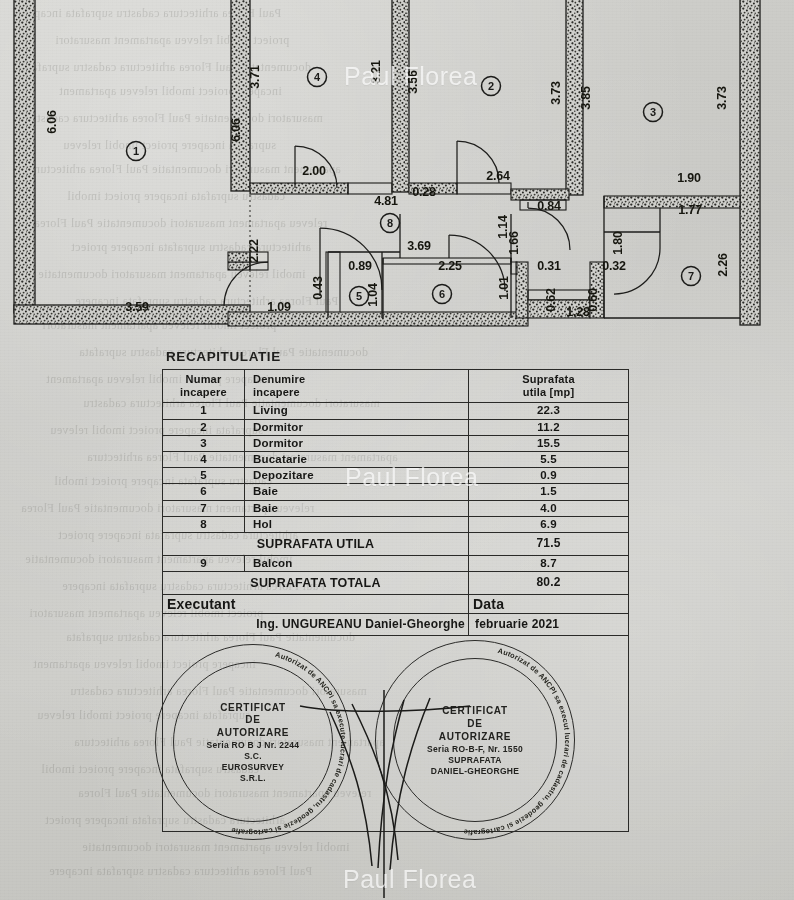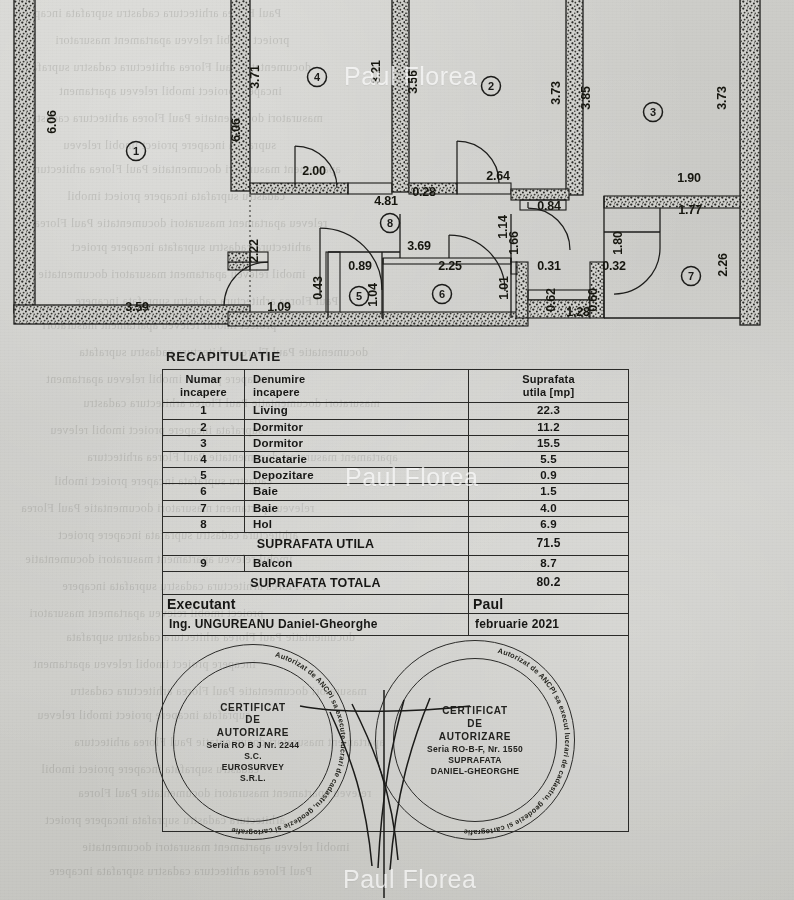--- a/index.html
+++ b/index.html
@@ -383,24 +383,24 @@
           <td class="c-num">9</td>
           <td class="c-nam">Balcon</td>
           <td class="c-sup">8.7</td>
         </tr>
         <tr class="sum">
           <td class="c-num" colspan="2">SUPRAFATA  TOTALA</td>
           <td class="c-sup">80.2</td>
         </tr>
         <tr class="foot">
           <td class="c-num" colspan="2" style="text-align:left">Executant</td>
-          <td class="c-sup" style="text-align:left">Paul</td>
+          <td class="c-sup" style="text-align:left">Data</td>
         </tr>
         <tr class="sig">
-          <td class="c-num" colspan="2" style="text-align:left">Ing. UNGUREANU Daniel-Gheorghe</td>
+          <td class="c-num" colspan="2" style="text-align:right">Ing. UNGUREANU Daniel-Gheorghe</td>
           <td class="c-sup" style="text-align:left">februarie 2021</td>
         </tr>
         <tr>
           <td class="stampcell" colspan="3">
             <div id="stamp-host" style="position:relative;width:100%;height:100%">
               <div class="stamp" style="left: -8px; top: 8px; width: 196px; height: 196px;">
                 <svg class="ring-text" viewBox="0 0 196 196">
                   <defs>
                     <path id="ringpath0" d="M 98 9 A 89 89 0 1 1 97.99 9"></path>
                   </defs>

